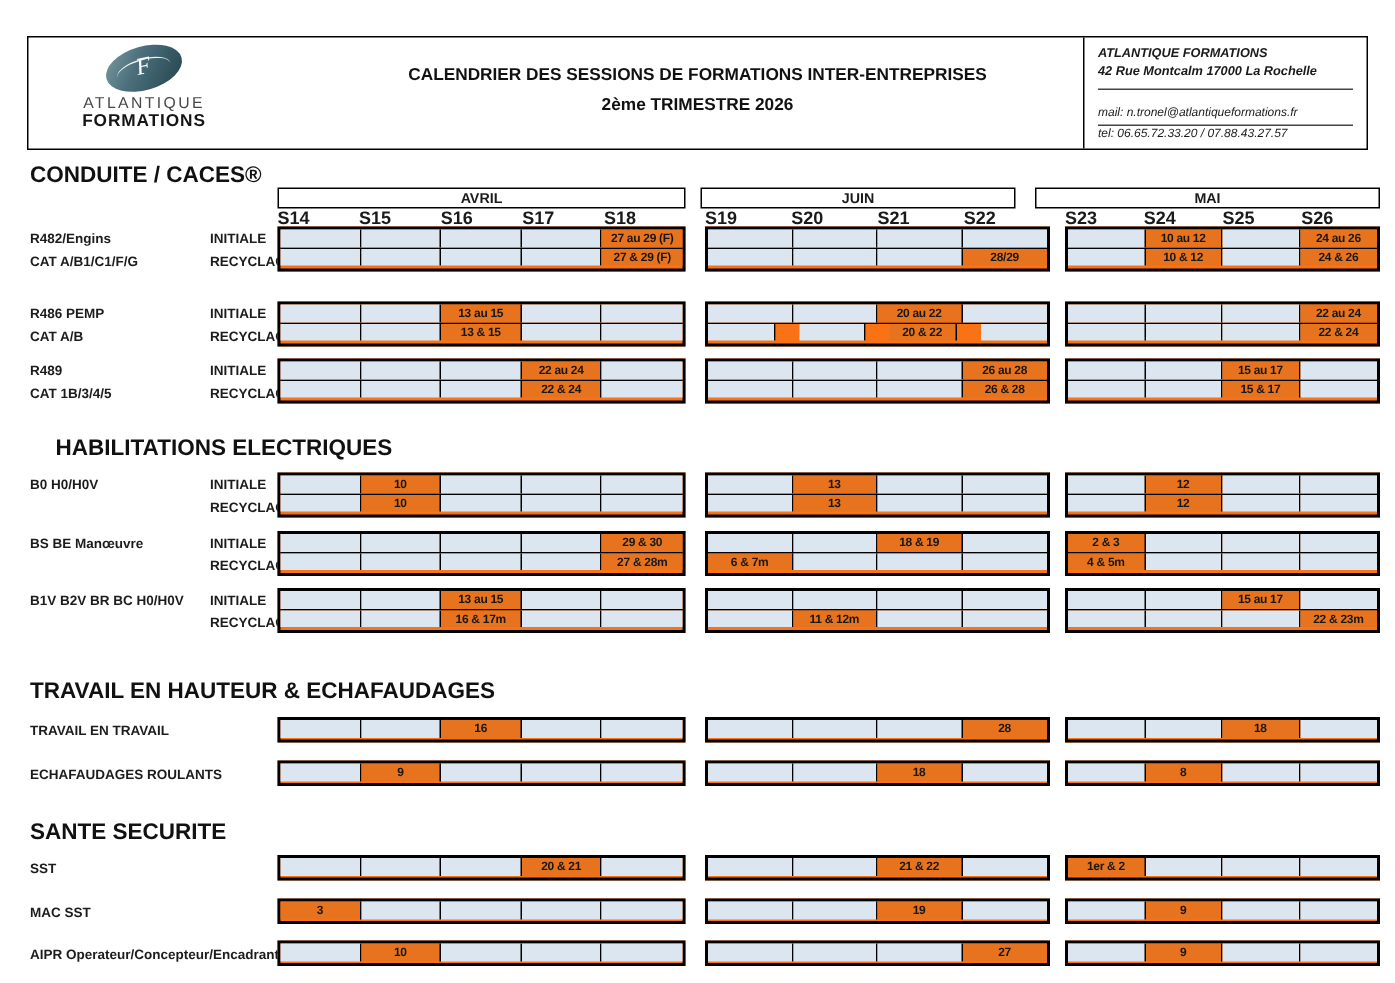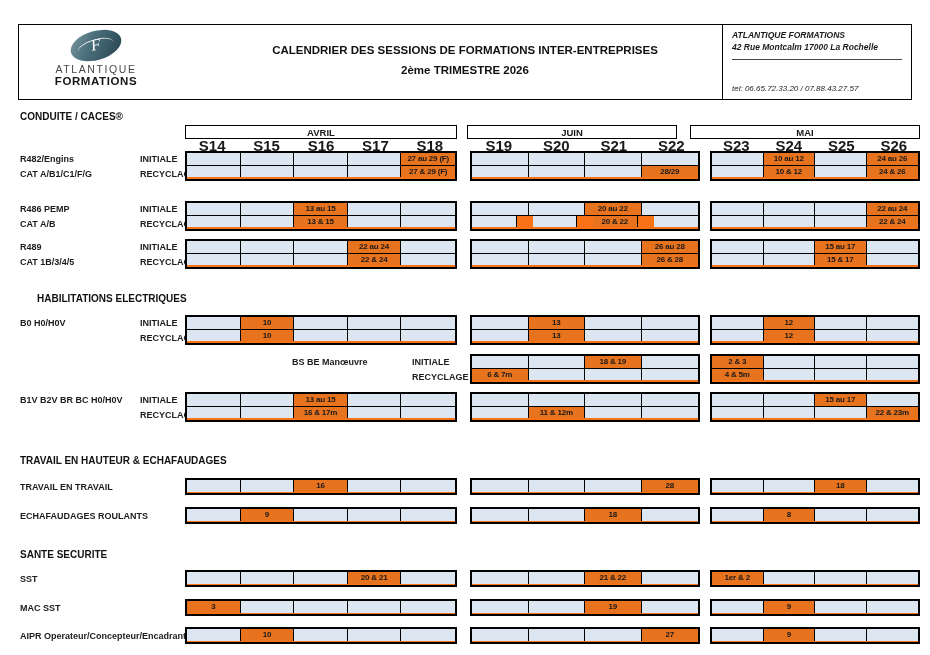--- a/index.html
+++ b/index.html
@@ -40,33 +40,33 @@
     font-style:italic; display:flex; flex-direction:column;
   }
   .contact-r1 { height:31px; border-bottom:1px solid #444; }
   .contact-company, .contact-address { font-size:8.5px; font-weight:700; line-height:12px; }
   .contact-r2 { height:24px; border-bottom:1px solid #444; display:flex; align-items:flex-end; padding-bottom:3px; }
   .contact-mail, .contact-tel { font-size:8px; line-height:10px; }
   .contact-r3 { flex:1; display:flex; align-items:flex-end; padding-bottom:2px; }
 
   
   #calendar-root { position:absolute; left:20px; top:111px; width:900px; }
-  .section-title { font-size:10px; font-weight:700; line-height:12px; color:#111; }
+  .section-title { font-size:15px; font-weight:700; line-height:12px; color:#111; }
   .cal-row { display:flex; width:900px; }
   .label-spacer { width:165px; flex:0 0 165px; }
   .blk-avril { width:272px; flex:0 0 272px; }
   .blk-mai   { width:230px; flex:0 0 230px; margin-left:13px; }
   .blk-juin  { width:210px; flex:0 0 210px; margin-left:10px; }
   .month-box {
     height:14px; border:1.5px solid #000; background:#fff;
     display:flex; align-items:center; justify-content:center;
     font-size:9.5px; font-weight:700;
   }
   .week-row { display:grid; height:11px; margin-top:1px; }
-  .week-label { font-size:15px; font-weight:700; text-align:center; line-height:11px; }
+  .week-label { font-size:12px; font-weight:700; text-align:left; line-height:11px; }
   .course-group { display:flex; width:900px;justify-content:flex-end; }
   .course-labels { width:120px; flex:0 0 120px; padding-top:1px; }
   .course-name { font-size:9px; font-weight:700; line-height:14.5px; white-space:nowrap; color:#1c1c1c; }
   .course-name.single { line-height:16px; }
   .type-labels { width:45px; flex:0 0 45px; padding-top:1px; }
   .type-label { font-size:9px; font-weight:700; line-height:14.5px; white-space:nowrap; color:#1c1c1c; }
   .month-table { border:2px solid #000; background:#f97316; }
   .t-row { display:grid; height:12px; }
   .t-row + .t-row { border-top:1.5px solid #000; }
   .cell {
@@ -94,20 +94,23 @@
   <div class="title-wrap">
     <div class="title-line">CALENDRIER DES SESSIONS DE FORMATIONS INTER-ENTREPRISES</div>
     <div class="title-line">2ème TRIMESTRE 2026</div>
   </div>
 
   <div class="contact-box">
     <div class="contact-r1">
       <div class="contact-company">ATLANTIQUE FORMATIONS</div>
       <div class="contact-address">42 Rue Montcalm 17000 La Rochelle</div>
     </div>
+    <div class="contact-r2">
+      <div class="contact-mail">mail: n.tronel@atlantiqueformations.fr</div>
+    </div>
     <div class="contact-r3">
       <div class="contact-tel">tel: 06.65.72.33.20 / 07.88.43.27.57</div>
     </div>
   </div>
 </div>
 
 <div id="calendar-root">
     <div class="section-title" style="margin-top: 0px;">CONDUITE / CACES®</div>
     <div class="cal-row" style="margin-top: 2px;">
       <div class="label-spacer"></div>
@@ -354,20 +357,36 @@
       </div>
     </div>
     <div class="course-group" style="margin-top: 9px;">
       <div class="course-labels">
         <div class="course-name">BS BE Manœuvre</div>
       </div>
       <div class="type-labels">
         <div class="type-label">INITIALE</div>
         <div class="type-label">RECYCLAGE</div>
       </div>
+      <div class="month-table blk-avril">
+        <div class="t-row" style="grid-template-columns: repeat(5, 1fr);">
+          <div class="cell empty"></div>
+          <div class="cell empty"></div>
+          <div class="cell empty"></div>
+          <div class="cell empty"></div>
+          <div class="cell session">29 &amp; 30</div>
+        </div>
+        <div class="t-row" style="grid-template-columns: repeat(5, 1fr);">
+          <div class="cell empty"></div>
+          <div class="cell empty"></div>
+          <div class="cell empty"></div>
+          <div class="cell empty"></div>
+          <div class="cell session">27 &amp; 28m</div>
+        </div>
+      </div>
       <div class="month-table blk-mai">
         <div class="t-row" style="grid-template-columns: repeat(4, 1fr);">
           <div class="cell empty"></div>
           <div class="cell empty"></div>
           <div class="cell session">18 &amp; 19</div>
           <div class="cell empty"></div>
         </div>
         <div class="t-row" style="grid-template-columns: repeat(4, 1fr);">
           <div class="cell session">6 &amp; 7m</div>
           <div class="cell empty"></div>

